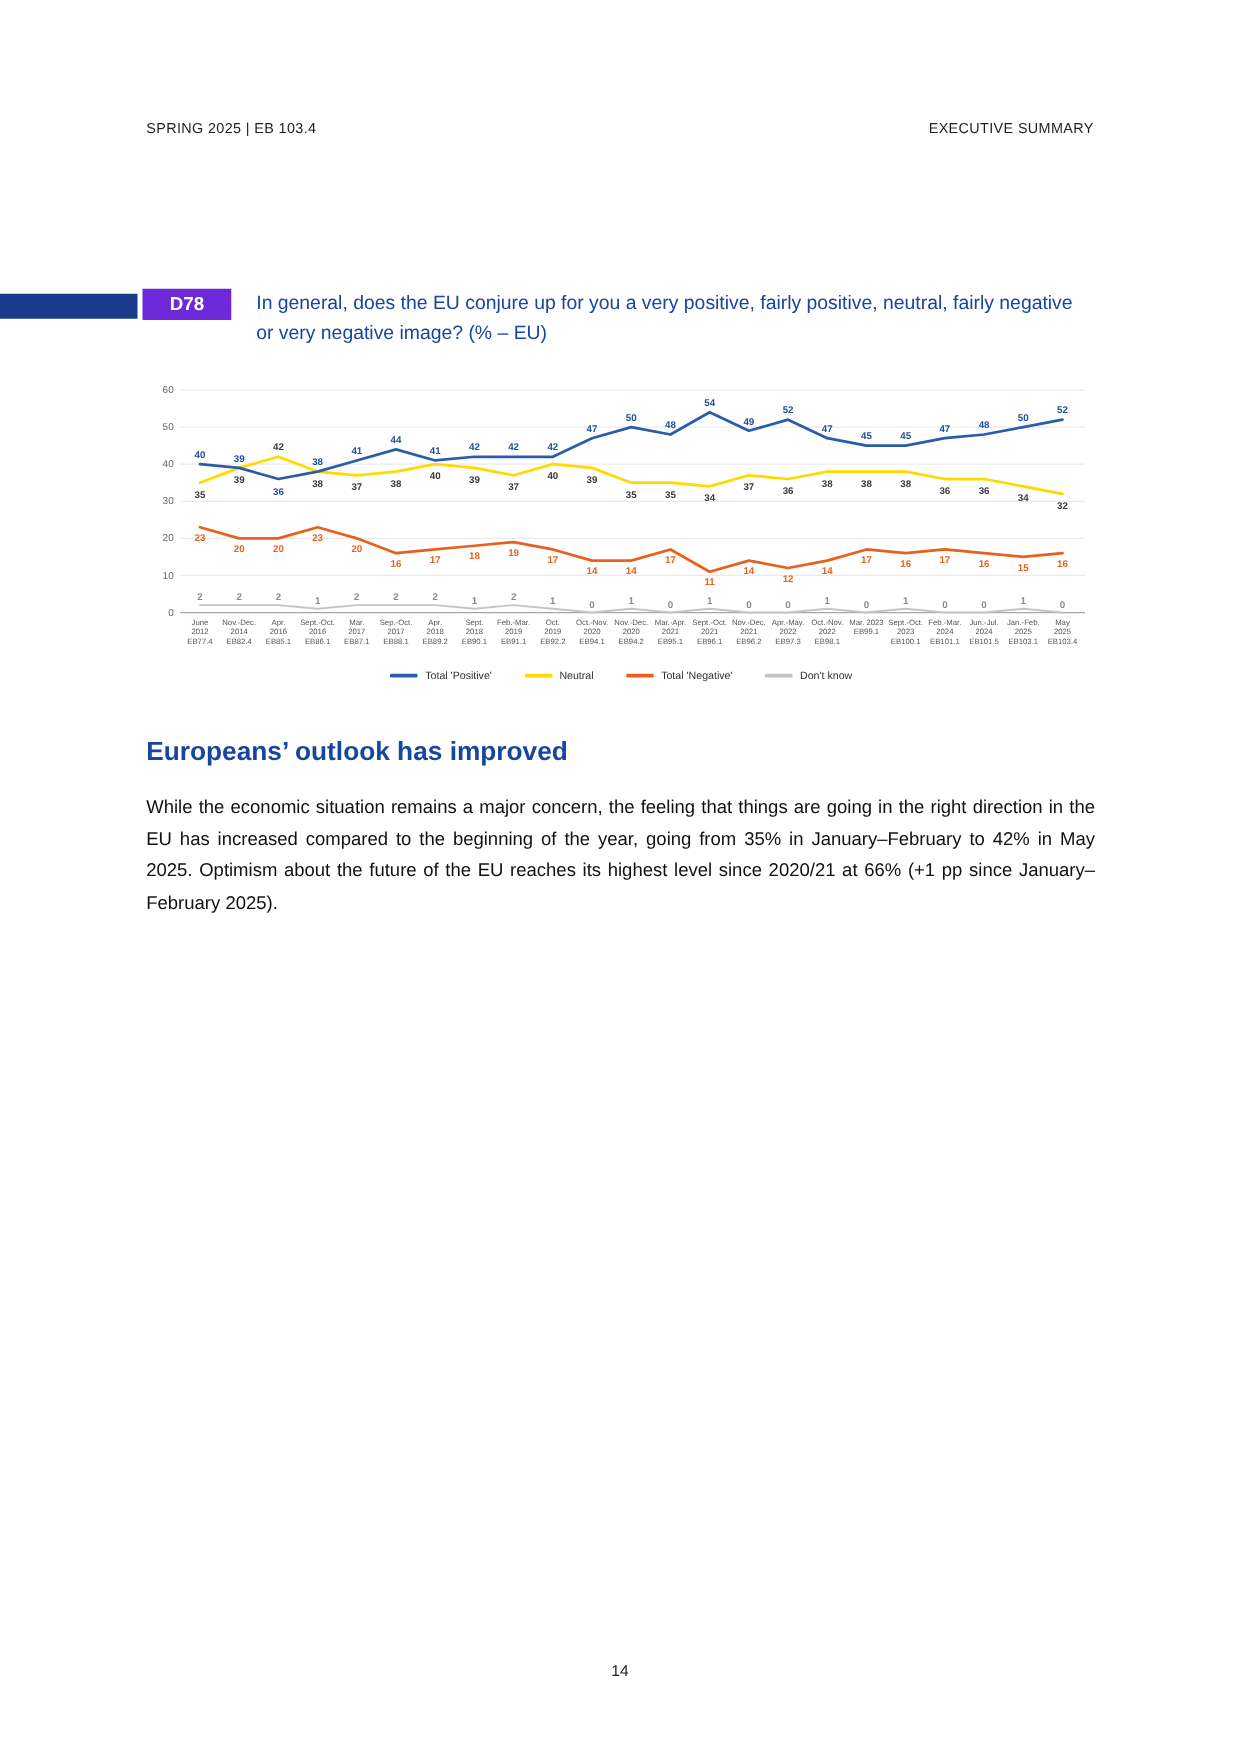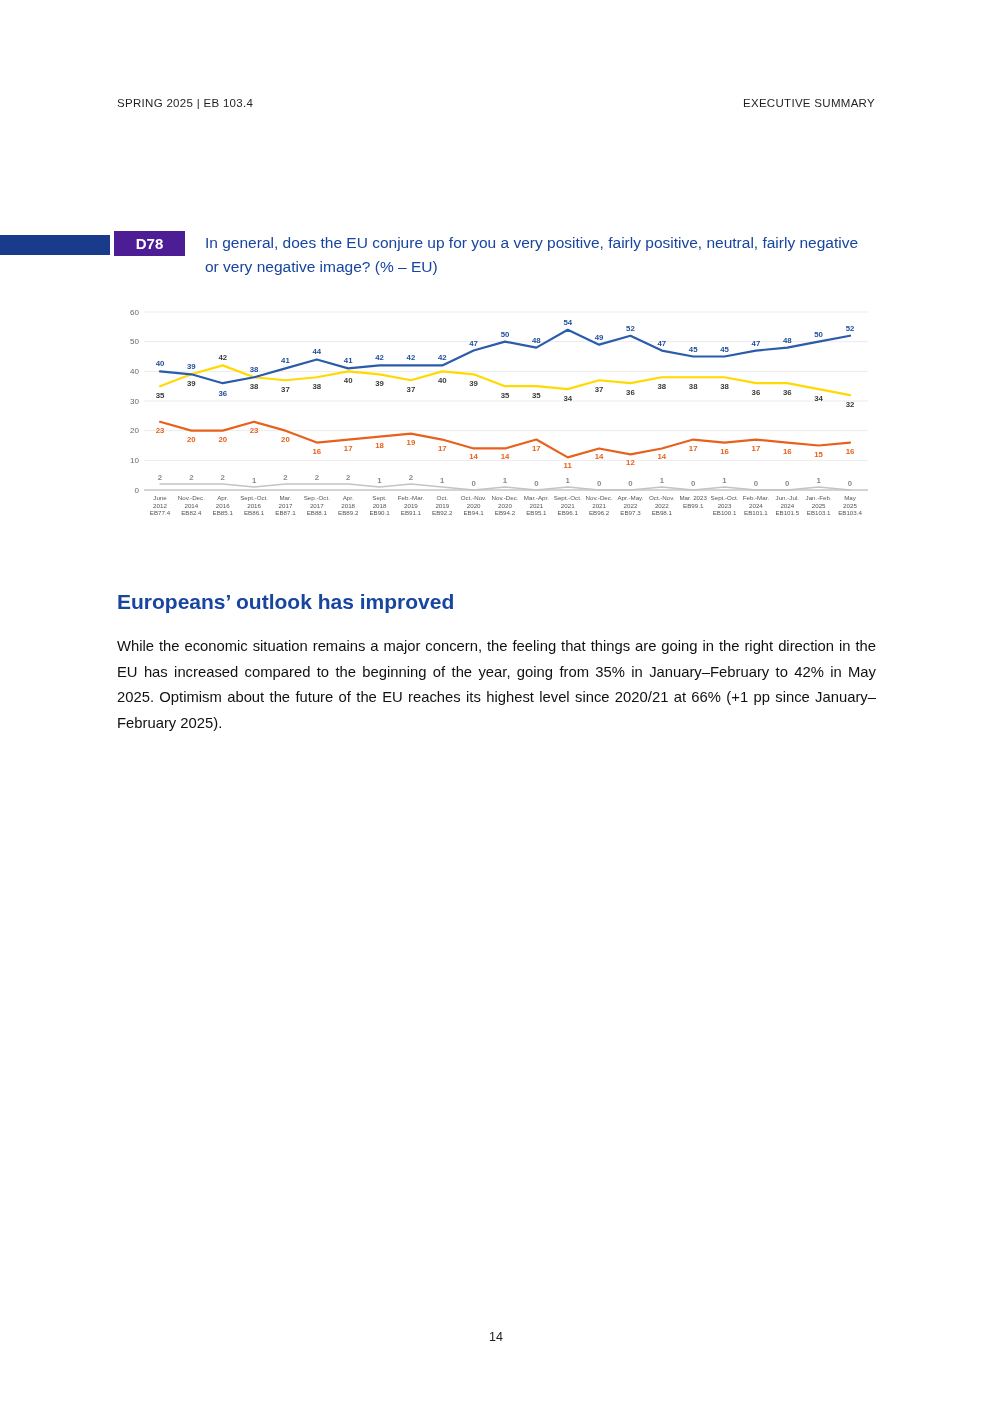--- a/index.html
+++ b/index.html
@@ -11,21 +11,21 @@
     position:absolute; top:97px; left:117px; right:117px;
     display:flex; justify-content:space-between;
     font-size:11.5px; letter-spacing:.3px; color:#231f20;
   }
   .question-row {
     position:absolute; top:231px; left:0; right:117px;
     display:flex; align-items:flex-start;
   }
   .qbar-strip { width:110px; height:20px; background:#1a3a8c; margin-top:4px; }
   .qcode-box {
-    width:71px; height:25px; background:#4c1d95; margin-left:4px;
+    width:71px; height:25px; background:#6d28d9; margin-left:4px;
     color:#ffffff; font-weight:bold; font-size:15px;
     display:flex; align-items:center; justify-content:center;
   }
   .question-title {
     flex:1; margin:0 0 0 20px; color:#1745a0;
     font-size:15.5px; font-weight:normal; line-height:1.55;
   }
   .chart-figure { position:absolute; top:300px; left:114px; width:766px; margin:0; }
   .chart-legend {
     display:flex; justify-content:center; gap:26px; margin-top:6px;
@@ -256,20 +256,38 @@
           <text x="516.4545454545455" y="186" text-anchor="middle" font-size="7.8" font-weight="bold" fill="#8a8a8a">0</text>
           <text x="547.8181818181818" y="183.03333333333333" text-anchor="middle" font-size="7.8" font-weight="bold" fill="#8a8a8a">1</text>
           <text x="579.1818181818181" y="186" text-anchor="middle" font-size="7.8" font-weight="bold" fill="#8a8a8a">0</text>
           <text x="610.5454545454545" y="183.03333333333333" text-anchor="middle" font-size="7.8" font-weight="bold" fill="#8a8a8a">1</text>
           <text x="641.9090909090909" y="186" text-anchor="middle" font-size="7.8" font-weight="bold" fill="#8a8a8a">0</text>
           <text x="673.2727272727273" y="186" text-anchor="middle" font-size="7.8" font-weight="bold" fill="#8a8a8a">0</text>
           <text x="704.6363636363636" y="183.03333333333333" text-anchor="middle" font-size="7.8" font-weight="bold" fill="#8a8a8a">1</text>
           <text x="736" y="186" text-anchor="middle" font-size="7.8" font-weight="bold" fill="#8a8a8a">0</text>
         </g>
       </svg></div>
+  <div id="chart-legend" class="chart-legend">
+      <div class="legend-item">
+        <span class="legend-swatch" style="background: rgb(42, 92, 170);"></span>
+        <span>Total 'Positive'</span>
+      </div>
+      <div class="legend-item">
+        <span class="legend-swatch" style="background: rgb(255, 217, 0);"></span>
+        <span>Neutral</span>
+      </div>
+      <div class="legend-item">
+        <span class="legend-swatch" style="background: rgb(232, 97, 28);"></span>
+        <span>Total 'Negative'</span>
+      </div>
+      <div class="legend-item">
+        <span class="legend-swatch" style="background: rgb(196, 196, 196);"></span>
+        <span>Don't know</span>
+      </div>
+    </div>
 </figure>
 
 <h3 class="section-heading">Europeans’ outlook has improved</h3>
 
 <p class="body-text">While the economic situation remains a major concern, the feeling that things are going in the right direction in the EU has increased compared to the beginning of the year, going from 35% in January–February to 42% in May 2025. Optimism about the future of the EU reaches its highest level since 2020/21 at 66% (+1 pp since January–February 2025).</p>
 
 <div class="page-footer">
   <span>14</span>
 </div>
 

